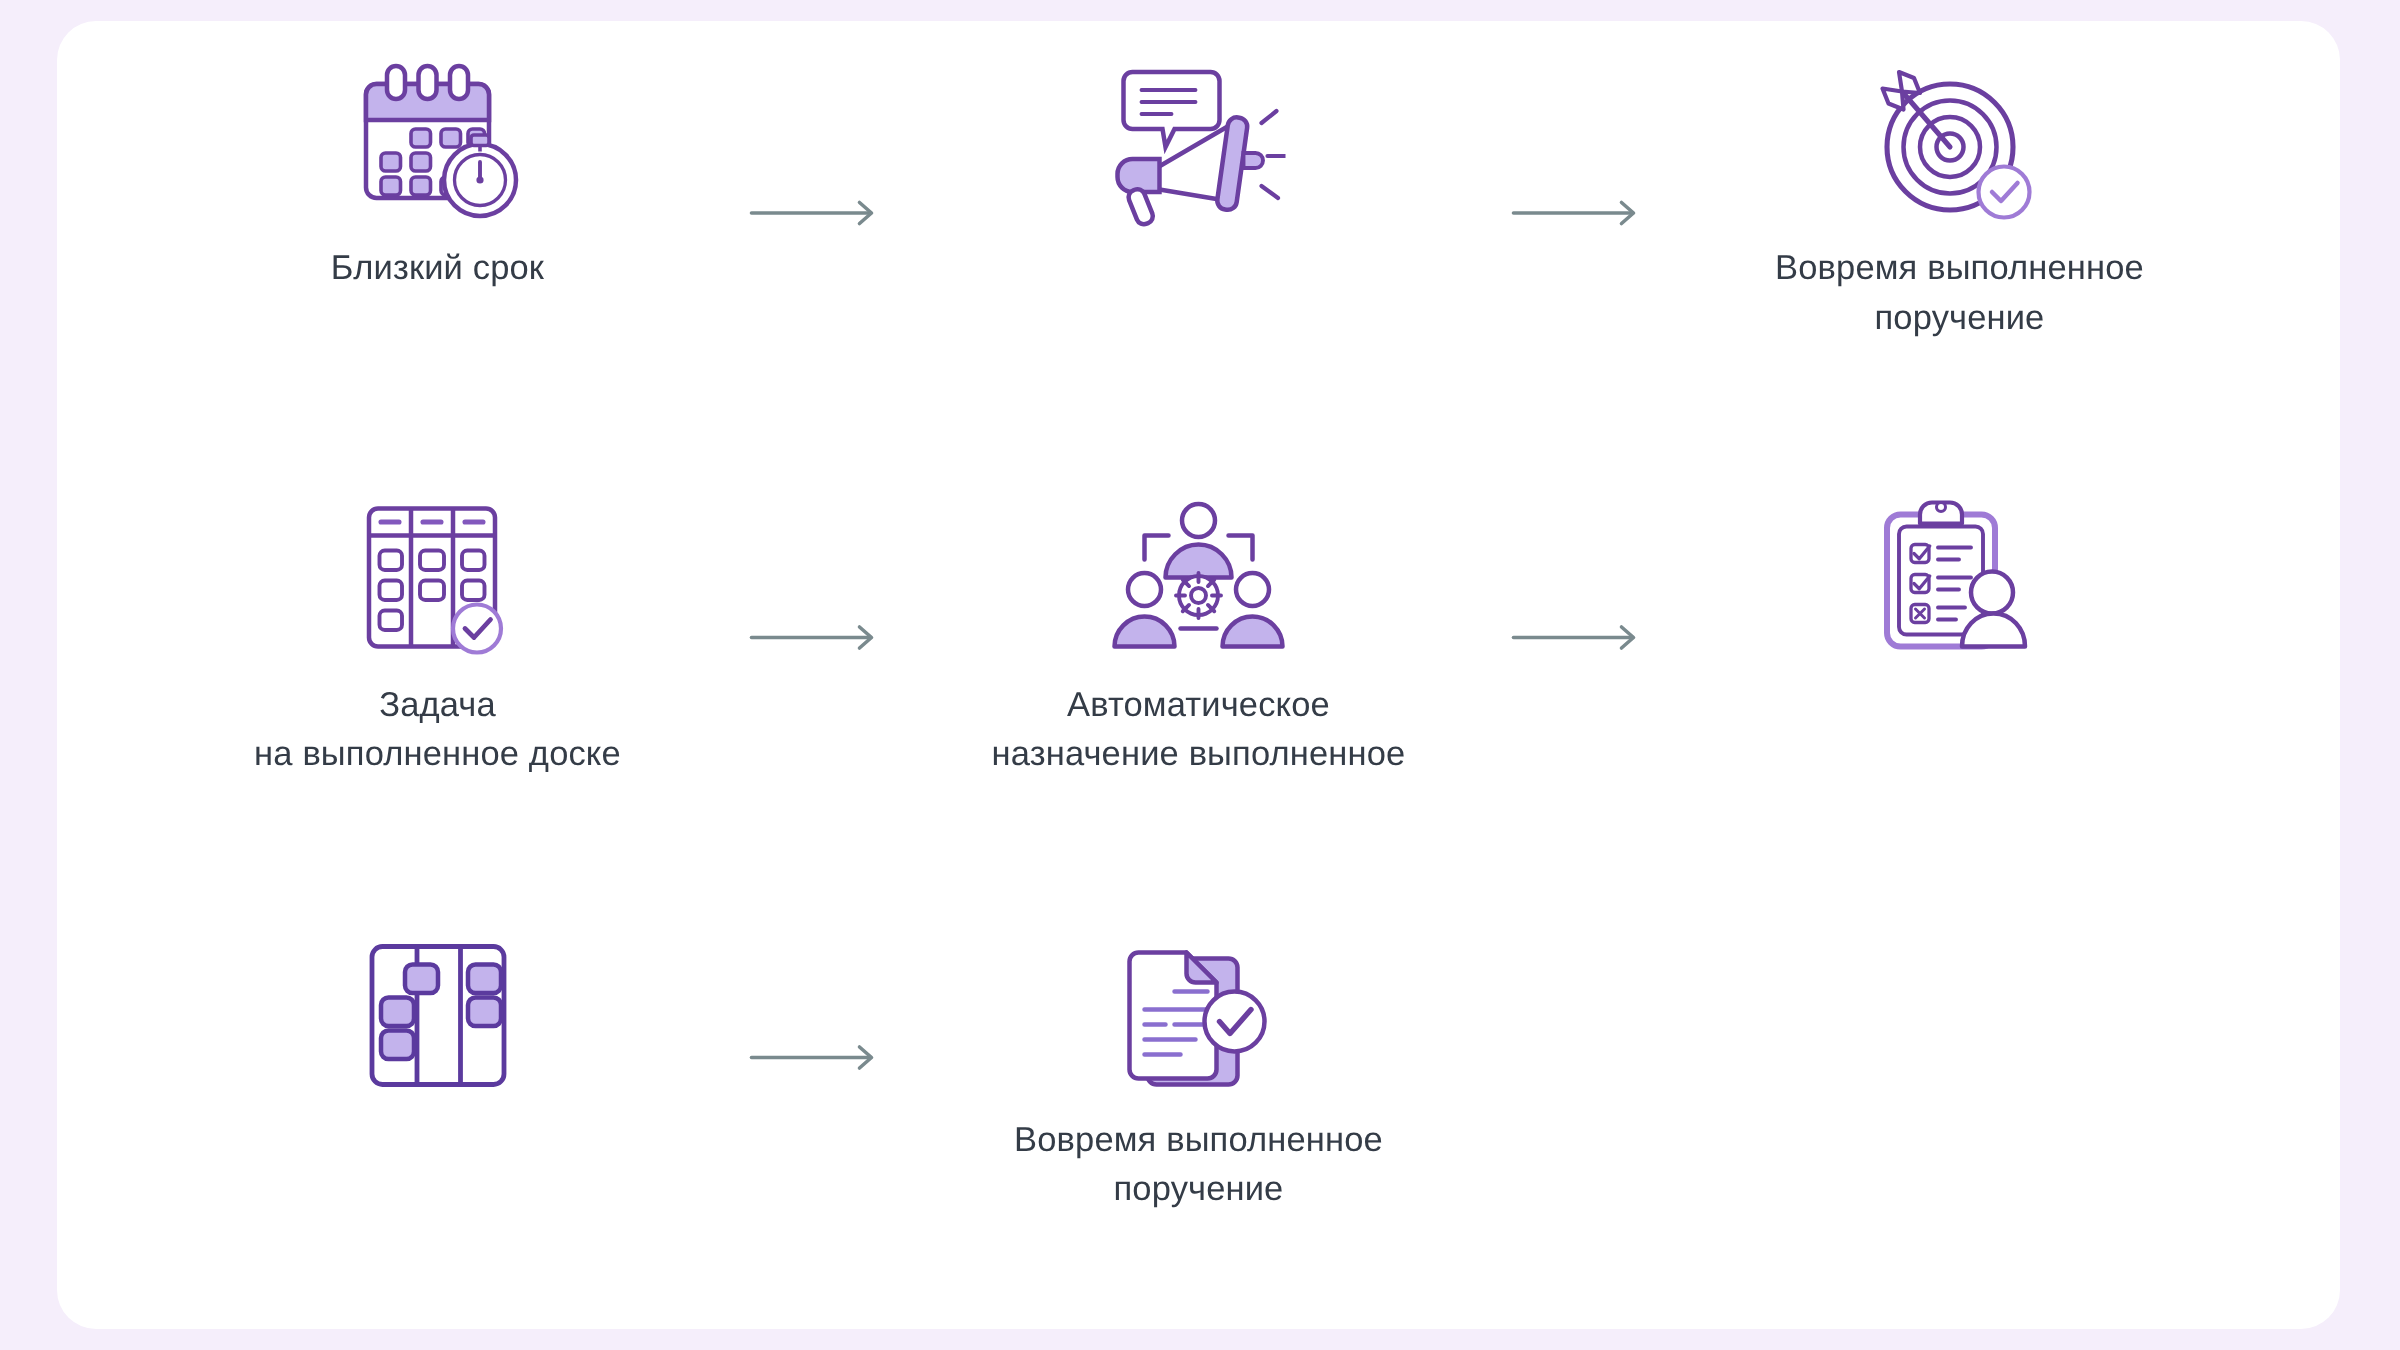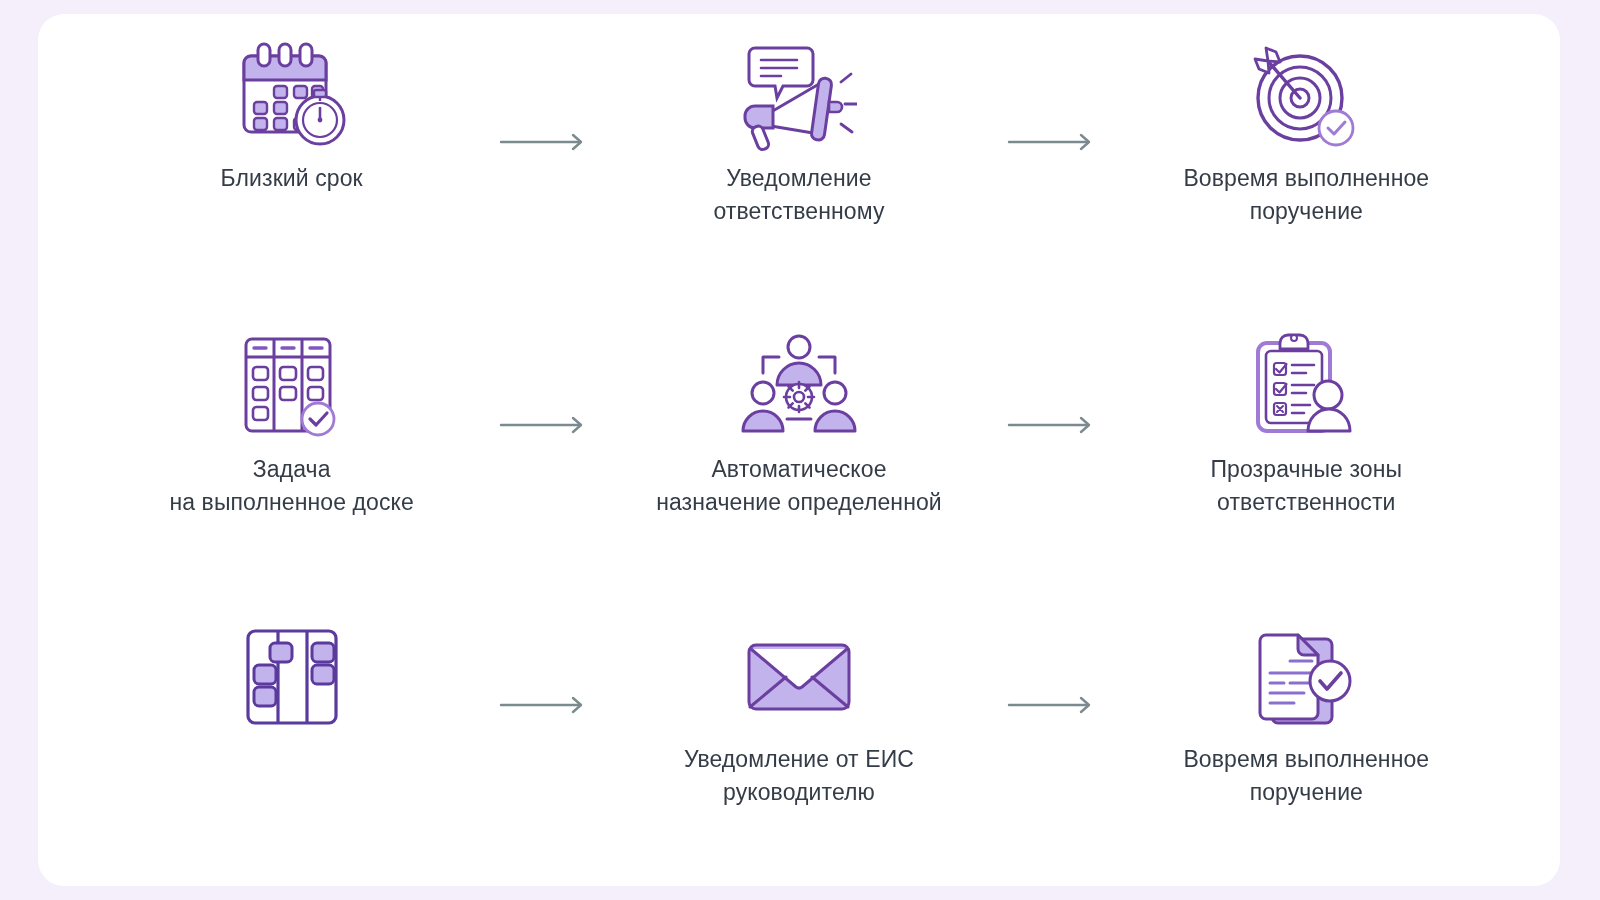--- a/index.html
+++ b/index.html
@@ -133,22 +133,20 @@
 
           <path d="M14 66h18v22H14a10 10 0 0 1-10-10v-2a10 10 0 0 1 10-10z" fill="#c3b3ec" stroke="#6b3fa0" stroke-width="3"></path>
 
           <rect x="14" y="86" width="11" height="24" rx="5" transform="rotate(-22 19 98)" fill="#ffffff" stroke="#6b3fa0" stroke-width="3"></rect>
 
           <path d="M88 62h8a4 4 0 0 1 0 10h-8z" fill="#c3b3ec" stroke="#6b3fa0" stroke-width="2.6"></path>
 
           <path d="M100 42l10-8M104 64h13M100 84l11 8" stroke="#6b3fa0" stroke-width="2.8" stroke-linecap="round"></path>
         </svg>
       </div>
-      <div class="caption">Уведомление
-ответственному</div>
       <svg class="arrow" viewBox="0 0 88 20" fill="none">
         <path d="M2 10h78" stroke="#7a8a8e" stroke-width="2.4" stroke-linecap="round"></path>
         <path d="M74 3l8 7-8 7" stroke="#7a8a8e" stroke-width="2.4" stroke-linecap="round" stroke-linejoin="round"></path>
       </svg>
     </div>
 
     <div class="cell col3 row1">
       <div class="icon-wrap">
         <svg width="116" height="112" viewBox="0 0 116 112" fill="none">
           <circle cx="52" cy="58" r="42" fill="#ffffff" stroke="#6b3fa0" stroke-width="3.4"></circle>
@@ -212,21 +210,21 @@
           <path d="M46 88h24" stroke="#6b3fa0" stroke-width="3" stroke-linecap="round"></path>
 
           <circle cx="58" cy="66" r="13" fill="#ffffff" stroke="#6b3fa0" stroke-width="2.6"></circle>
           <g stroke="#6b3fa0" stroke-width="2.6" stroke-linecap="round">
             <path d="M58 51v6M58 75v6M43 66h6M67 66h6M47.5 55.5l4.2 4.2M64.3 72.3l4.2 4.2M68.5 55.5l-4.2 4.2M51.7 72.3l-4.2 4.2"></path>
           </g>
           <circle cx="58" cy="66" r="5" fill="#ffffff" stroke="#6b3fa0" stroke-width="2.6"></circle>
         </svg>
       </div>
       <div class="caption">Автоматическое
-назначение определенной</div>
+назначение выполненное</div>
       <svg class="arrow" viewBox="0 0 88 20" fill="none">
         <path d="M2 10h78" stroke="#7a8a8e" stroke-width="2.4" stroke-linecap="round"></path>
         <path d="M74 3l8 7-8 7" stroke="#7a8a8e" stroke-width="2.4" stroke-linecap="round" stroke-linejoin="round"></path>
       </svg>
     </div>
 
     <div class="cell col3 row2">
       <div class="icon-wrap">
         <svg width="116" height="112" viewBox="0 0 116 112" fill="none">
           <rect x="10" y="12" width="72" height="88" rx="9" fill="#ffffff" stroke="#9f7bd6" stroke-width="4"></rect>
@@ -241,57 +239,40 @@
           <path d="M28 58l3.5 3.5 7-8.5" stroke="#6b3fa0" stroke-width="2.2" fill="none" stroke-linecap="round" stroke-linejoin="round"></path>
           <path d="M44 54h22M44 62h14" stroke="#6b3fa0" stroke-width="2.6" stroke-linecap="round"></path>
           <rect x="26" y="72" width="12" height="12" rx="2.5" fill="#ffffff" stroke="#6b3fa0" stroke-width="2.2"></rect>
           <path d="M29 75l6 6M35 75l-6 6" stroke="#6b3fa0" stroke-width="2" stroke-linecap="round"></path>
           <path d="M44 74h18M44 82h12" stroke="#6b3fa0" stroke-width="2.6" stroke-linecap="round"></path>
 
           <circle cx="80" cy="64" r="14" fill="#ffffff" stroke="#6b3fa0" stroke-width="3"></circle>
           <path d="M60 100c0-12 9-22 21-22s21 10 21 22z" fill="#ffffff" stroke="#6b3fa0" stroke-width="3" stroke-linejoin="round"></path>
         </svg>
       </div>
-      <div class="caption">Прозрачные зоны
-ответственности</div>
     </div>
 
     <div class="cell col1 row3">
       <div class="icon-wrap">
         <svg width="116" height="112" viewBox="0 0 116 112" fill="none">
           <rect x="14" y="10" width="88" height="92" rx="7" fill="#ffffff" stroke="#5b3a9e" stroke-width="3.2"></rect>
           <path d="M44 10v92M73 10v92" stroke="#5b3a9e" stroke-width="3.2"></path>
           <rect x="36" y="22" width="22" height="19" rx="5" fill="#c3b3ec" stroke="#5b3a9e" stroke-width="3"></rect>
           <rect x="20" y="44" width="22" height="19" rx="5" fill="#c3b3ec" stroke="#5b3a9e" stroke-width="3"></rect>
           <rect x="20" y="66" width="22" height="19" rx="5" fill="#c3b3ec" stroke="#5b3a9e" stroke-width="3"></rect>
           <rect x="78" y="22" width="22" height="19" rx="5" fill="#c3b3ec" stroke="#5b3a9e" stroke-width="3"></rect>
           <rect x="78" y="44" width="22" height="19" rx="5" fill="#c3b3ec" stroke="#5b3a9e" stroke-width="3"></rect>
         </svg>
       </div>
       <svg class="arrow" viewBox="0 0 88 20" fill="none">
         <path d="M2 10h78" stroke="#7a8a8e" stroke-width="2.4" stroke-linecap="round"></path>
         <path d="M74 3l8 7-8 7" stroke="#7a8a8e" stroke-width="2.4" stroke-linecap="round" stroke-linejoin="round"></path>
       </svg>
     </div>
 
-    <div class="cell col2 row3">
-      <div class="icon-wrap">
-        <svg width="116" height="112" viewBox="0 0 116 112" fill="none">
-          <rect x="8" y="24" width="100" height="64" rx="7" fill="#c3b3ec" stroke="#6b3fa0" stroke-width="3"></rect>
-          <path d="M10 28l45 38a5 5 0 0 0 6 0l45-38" fill="#ffffff" stroke="#6b3fa0" stroke-width="3" stroke-linejoin="round"></path>
-          <path d="M9 86l36-30M107 86L71 56" stroke="#6b3fa0" stroke-width="3" stroke-linecap="round"></path>
-        </svg>
-      </div>
-      <div class="caption">Уведомление от ЕИС
-руководителю</div>
-      <svg class="arrow" viewBox="0 0 88 20" fill="none">
-        <path d="M2 10h78" stroke="#7a8a8e" stroke-width="2.4" stroke-linecap="round"></path>
-        <path d="M74 3l8 7-8 7" stroke="#7a8a8e" stroke-width="2.4" stroke-linecap="round" stroke-linejoin="round"></path>
-      </svg>
-    </div>
 
     <div class="cell col3 row3">
       <div class="icon-wrap">
         <svg width="116" height="112" viewBox="0 0 116 112" fill="none">
 
           <path d="M30 18h48a6 6 0 0 1 6 6v72a6 6 0 0 1-6 6H30a6 6 0 0 1-6-6V24a6 6 0 0 1 6-6z" fill="#c3b3ec" stroke="#6b3fa0" stroke-width="3"></path>
 
           <path d="M12 20a6 6 0 0 1 6-6h32l20 20v58a6 6 0 0 1-6 6H18a6 6 0 0 1-6-6z" fill="#ffffff" stroke="#6b3fa0" stroke-width="3" stroke-linejoin="round"></path>
           <path d="M50 14v14a6 6 0 0 0 6 6h14z" fill="#c3b3ec" stroke="#6b3fa0" stroke-width="3" stroke-linejoin="round"></path>
 

